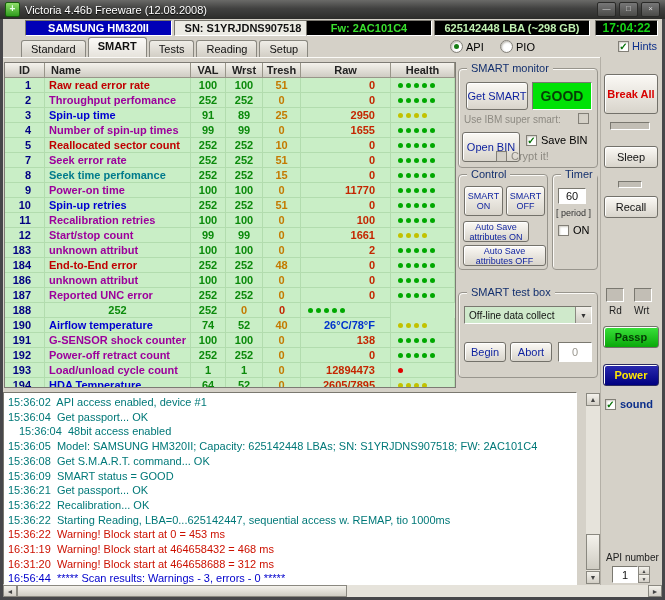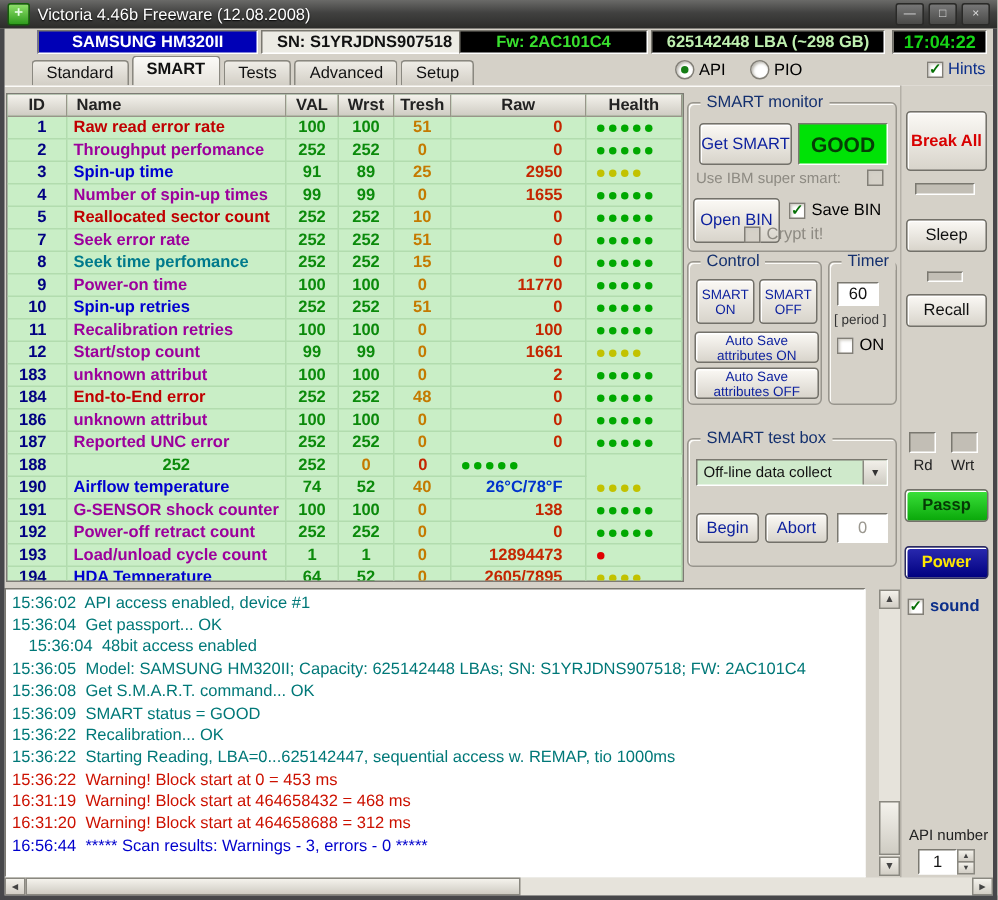--- a/index.html
+++ b/index.html
@@ -109,21 +109,21 @@
 <div class="hbox hb-sn">SN: S1YRJDNS907518</div>
 <div class="hbox hb-fw">Fw: 2AC101C4</div>
 <div class="hbox hb-lba">625142448 LBA (~298 GB)</div>
 <div class="hbox hb-clock">17:04:22</div>
 
 <div class="tabbar">
   <div class="tabs">
       <div class="tab">Standard</div>
       <div class="tab active">SMART</div>
       <div class="tab">Tests</div>
-      <div class="tab">Advanced</div>
+      <div class="tab">Reading</div>
       <div class="tab">Setup</div>
     </div>
   <div class="mode" style="left:447px;">
     <span class="radio checked"></span>
     <span>API</span>
   </div>
   <div class="mode" style="left:497px;">
     <span class="radio"></span>
     <span>PIO</span>
   </div>
@@ -473,21 +473,21 @@
 <div class="ck-row" style="left:496px;top:150px;">
   <span class="cbx dis"></span>
   <span class="gray">Crypt it!</span>
 </div>
 
 <div class="group" style="left:458px;top:174px;width:90px;height:96px;">
   <span class="gtitle">Control</span>
 </div>
 <div class="btn blue small" style="left:464px;top:186px;width:39px;height:30px;padding:2px;">SMART ON</div>
 <div class="btn blue small" style="left:506px;top:186px;width:39px;height:30px;padding:2px;">SMART OFF</div>
-<div class="btn blue small" style="left:463px;top:221px;width:83px;height:21px;padding:1px;">Auto Save attributes ON</div>
+<div class="btn blue small" style="left:463px;top:221px;width:66px;height:21px;padding:1px;">Auto Save attributes ON</div>
 <div class="btn blue small" style="left:463px;top:245px;width:83px;height:21px;padding:1px;">Auto Save attributes OFF</div>
 
 <div class="group" style="left:552px;top:174px;width:46px;height:96px;">
   <span class="gtitle">Timer</span>
 </div>
 <div class="edit" style="left:558px;top:188px;width:28px;height:16px;">60</div>
 <span class="lab" style="left:556px;top:208px;font-size:9px;color:#333;">[ period ]</span>
 <div class="ck-row" style="left:558px;top:224px;">
   <span class="cbx"></span>
   <span>ON</span>
@@ -525,20 +525,21 @@
 <div class="sb-btn" style="left:638px;top:566px;width:12px;height:9px;z-index:6;font-size:5px;">▲</div>
 <div class="sb-btn" style="left:638px;top:574px;width:12px;height:9px;z-index:6;font-size:5px;">▼</div>
 
 <div class="log">
     <div class="log-line" style="color: rgb(0, 120, 120);">15:36:02  API access enabled, device #1</div>
     <div class="log-line" style="color: rgb(0, 120, 120);">15:36:04  Get passport... OK</div>
     <div class="log-line" style="color: rgb(0, 120, 120); margin-left: 11px;">15:36:04  48bit access enabled</div>
     <div class="log-line" style="color: rgb(0, 120, 120);">15:36:05  Model: SAMSUNG HM320II; Capacity: 625142448 LBAs; SN: S1YRJDNS907518; FW: 2AC101C4</div>
     <div class="log-line" style="color: rgb(0, 120, 120);">15:36:08  Get S.M.A.R.T. command... OK</div>
     <div class="log-line" style="color: rgb(0, 120, 120);">15:36:09  SMART status = GOOD</div>
+    <div class="log-line" style="color: rgb(0, 120, 120);">15:36:21  Get passport... OK</div>
     <div class="log-line" style="color: rgb(0, 120, 120);">15:36:22  Recalibration... OK</div>
     <div class="log-line" style="color: rgb(0, 120, 120);">15:36:22  Starting Reading, LBA=0...625142447, sequential access w. REMAP, tio 1000ms</div>
     <div class="log-line" style="color: rgb(204, 17, 0);">15:36:22  Warning! Block start at 0 = 453 ms</div>
     <div class="log-line" style="color: rgb(204, 17, 0);">16:31:19  Warning! Block start at 464658432 = 468 ms</div>
     <div class="log-line" style="color: rgb(204, 17, 0);">16:31:20  Warning! Block start at 464658688 = 312 ms</div>
     <div class="log-line" style="color: rgb(0, 0, 204);">16:56:44  ***** Scan results: Warnings - 3, errors - 0 *****</div>
   </div>
 
 <div class="vsb">
   <div class="sb-btn" style="left:0;top:0;width:14px;height:13px;">▲</div>

